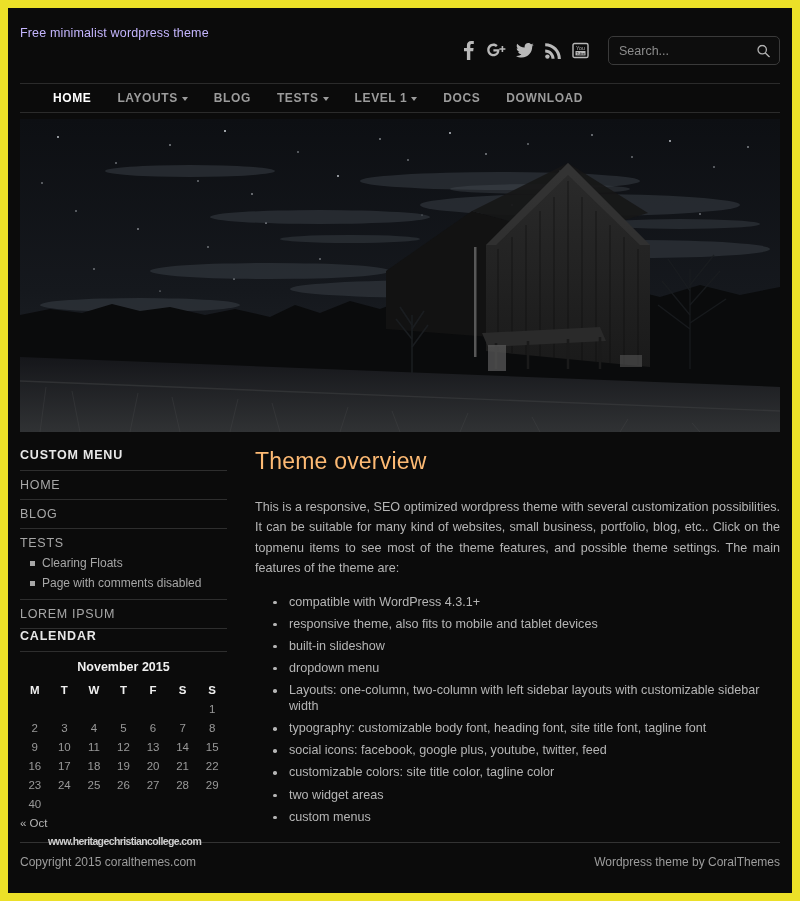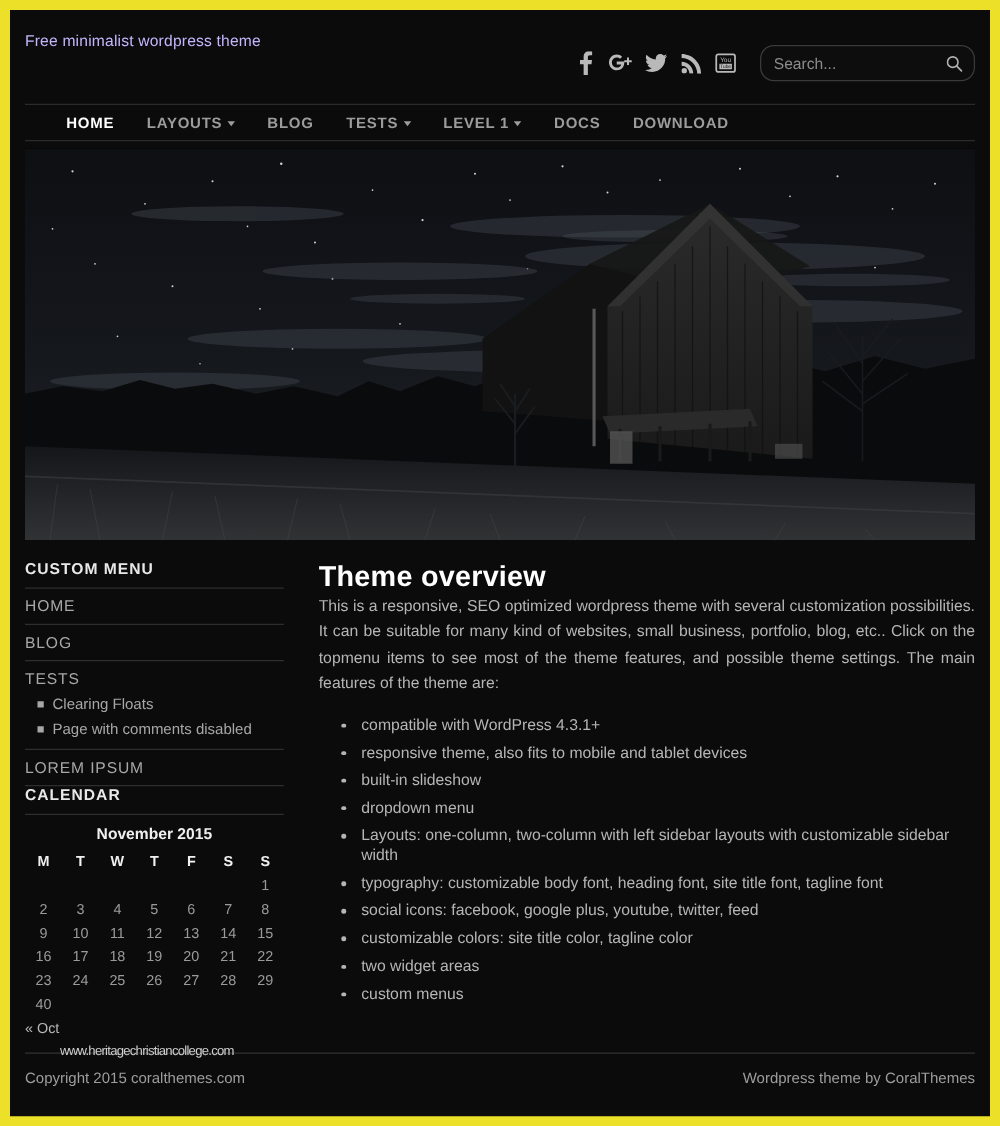--- a/index.html
+++ b/index.html
@@ -82,21 +82,21 @@
     color: #b9b9b9;
     cursor: pointer;
   }
   .social-icon svg { display: block; fill: #b9b9b9; }
 
   .search-box {
     position: relative;
     width: 172px;
     height: 29px;
     border: 1px solid #3a3a3a;
-    border-radius: 11px;
+    border-radius: 5px;
     background: #0d0d0d;
     display: flex;
   }
 
   .search-input {
     flex: 1;
     height: 100%;
     background: transparent;
     border: none;
     outline: none;
@@ -257,23 +257,24 @@
 
   
   .main {
     flex: 1;
     padding-left: 20px;
     min-width: 0;
   }
 
   .main-title {
     font-size: 23px;
-    font-weight: bold;
-    color: #ffffff;
+    font-weight: normal;
+    color: #fdba74;
     letter-spacing: 0.2px;
+    margin-bottom: 22px;
   }
 
   .main-para {
     font-size: 12.6px;
     line-height: 1.62;
     color: #b5b5b5;
     text-align: justify;
     margin-bottom: 12px;
   }
 
@@ -303,20 +304,21 @@
     position: absolute;
     left: 0; right: 0;
     bottom: 0;
     height: 60px;
     padding: 0 12px;
   }
   .footer-rule {
     border-top: 1px solid #333333;
     margin-top: 9px;
     position: relative;
+    font-weight: bold;
   }
   .footer-row {
     display: flex;
     justify-content: space-between;
     align-items: center;
     padding-top: 12px;
   }
   .footer-text {
     font-size: 12px;
     color: #9d9d9d;

